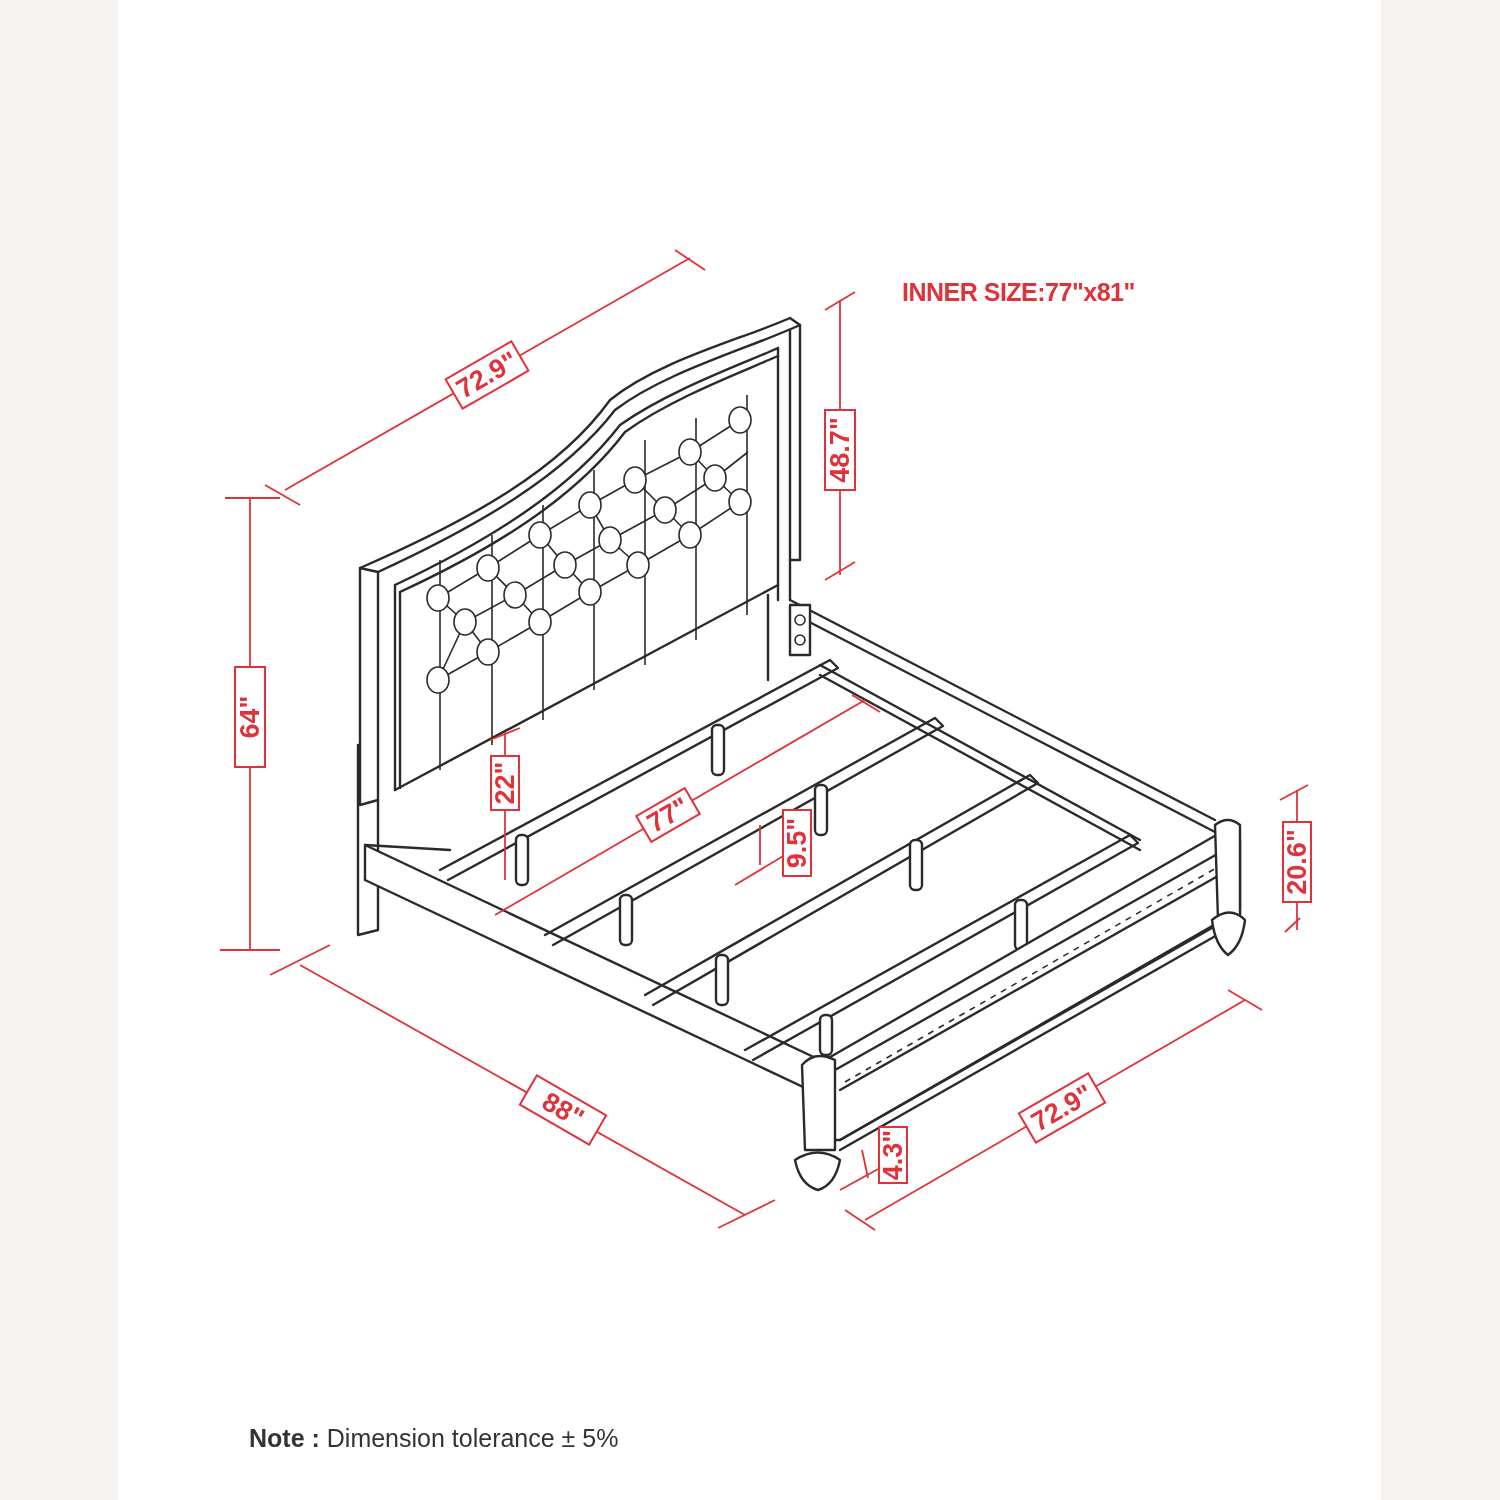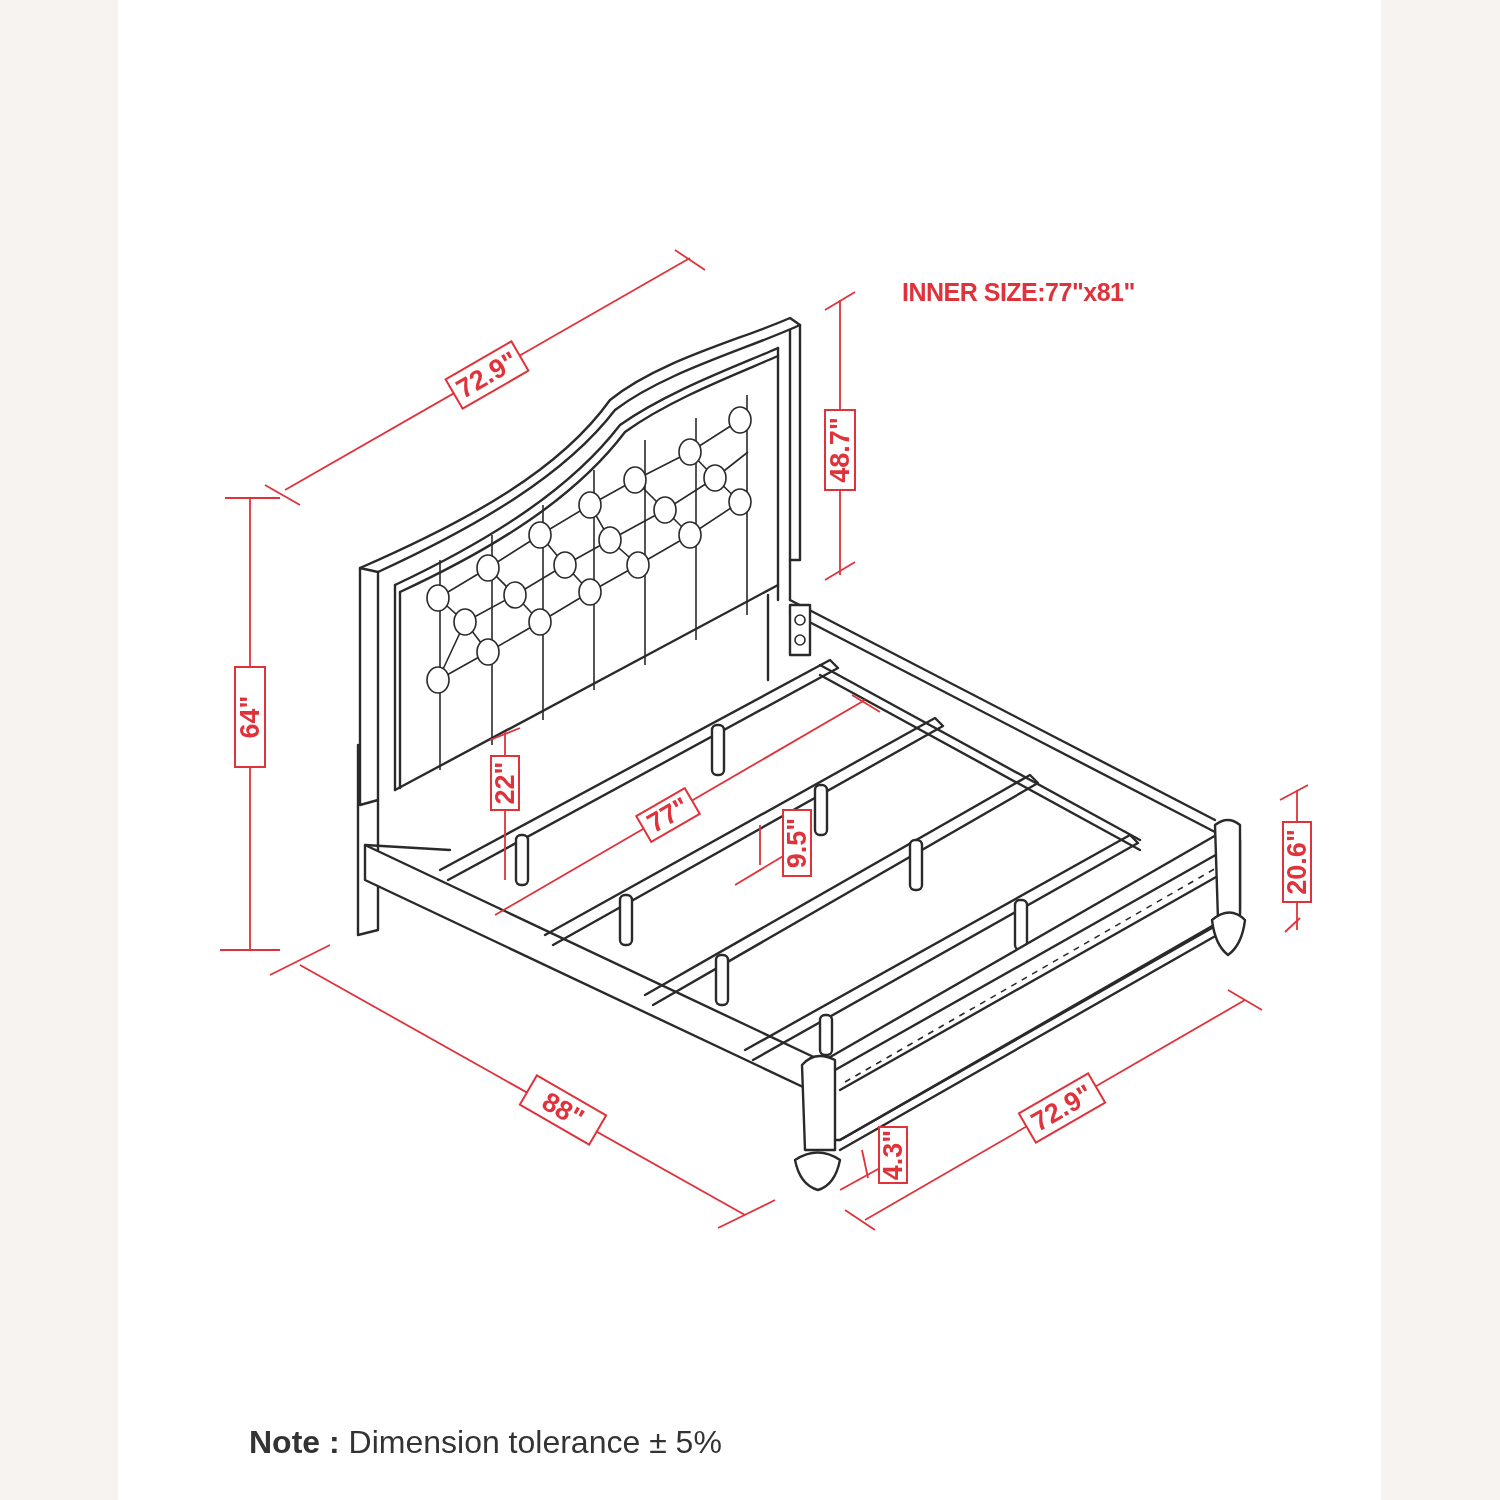--- a/index.html
+++ b/index.html
@@ -6,21 +6,21 @@
   body { width:1500px; height:1500px; background:#f7f3f0; position:relative; overflow:hidden; font-family:"Liberation Sans", sans-serif; }
   .page { position:absolute; left:118px; top:0; width:1263px; height:1500px; background:#ffffff; }
   svg.drawing { position:absolute; left:0; top:0; width:1500px; height:1500px; }
   .ink { stroke:#2a2a2a; fill:none; stroke-width:2.4; stroke-linejoin:round; stroke-linecap:round; }
   .ink-thin { stroke:#2a2a2a; fill:none; stroke-width:1.6; }
   .fill-w { fill:#ffffff; }
   .dim { stroke:#e0323a; fill:none; stroke-width:1.8; }
   .dim-box { stroke:#e0323a; fill:#ffffff; stroke-width:2; }
   .dim-text { fill:#e0323a; font-family:"Liberation Sans", sans-serif; font-weight:bold; font-size:27px; }
   .inner-size { position:absolute; left:902px; top:278px; color:#e0323a; font-weight:bold; font-size:25px; letter-spacing:-0.5px; }
-  .note { position:absolute; left:249px; top:1424px; color:#333; font-size:32px; }
+  .note { position:absolute; left:249px; top:1424px; color:#333; font-size:25px; }
   .note b { font-weight:bold; }
 </style>
 </head>
 <body>
 
 <div class="page"></div>
 
 <svg class="drawing" viewBox="0 0 1500 1500">
 
   <g>

